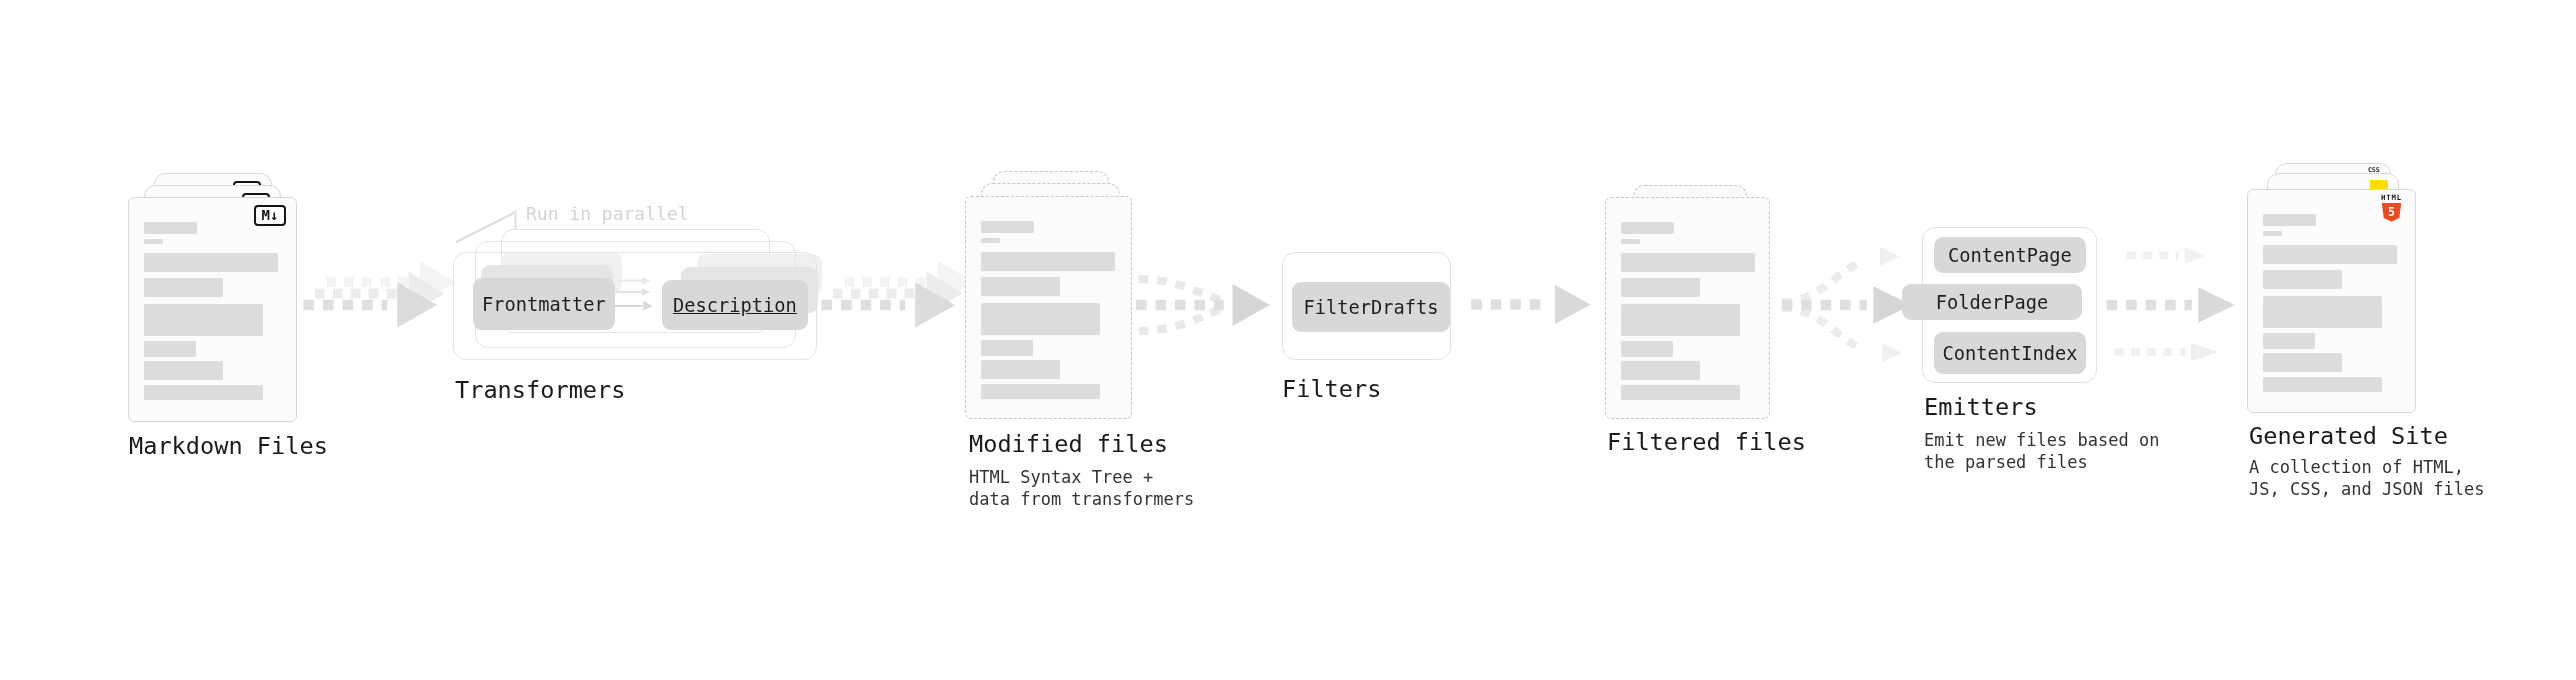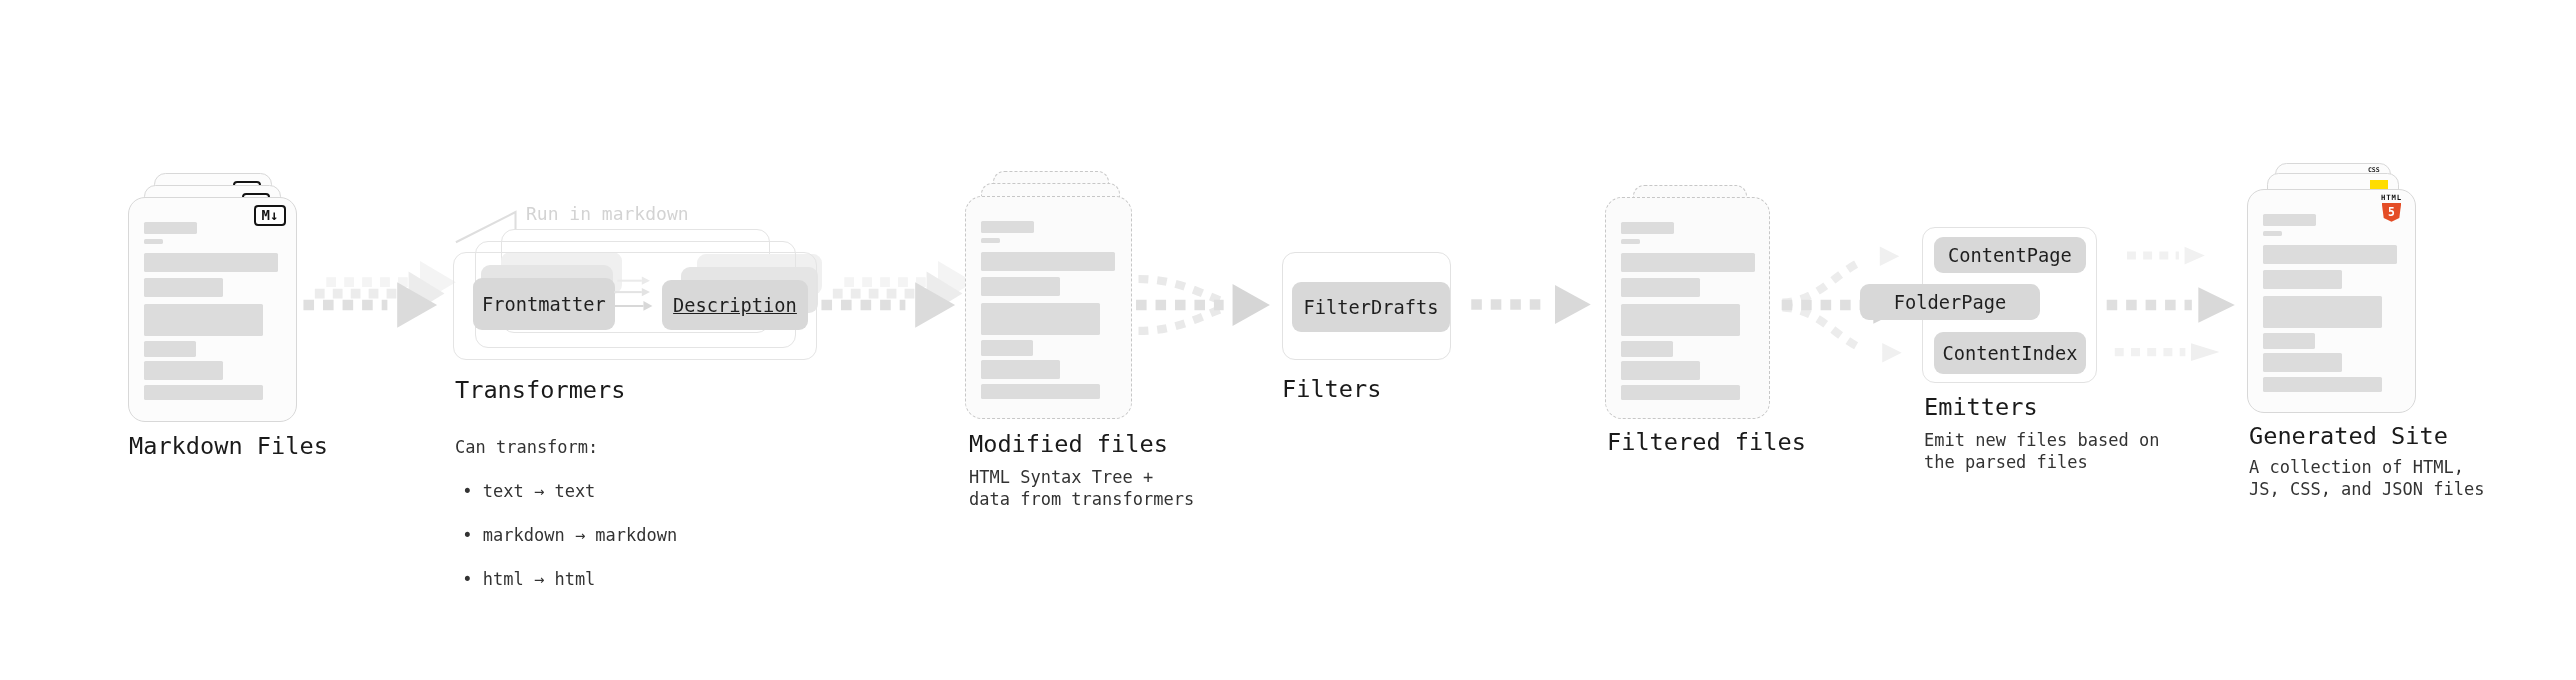--- a/index.html
+++ b/index.html
@@ -1,21 +1,21 @@
 <!DOCTYPE html>
 <html style="font-size:13px"><head>
 <meta charset="utf-8">
 <style>
   html,body{margin:0;padding:0;background:#ffffff;}
   .canvas{
     position:relative;width:2576px;height:681px;background:#ffffff;overflow:hidden;
     font-family:"DejaVu Sans Mono","Liberation Mono",monospace;
   }
   
-  .doc{position:absolute;background:#fcfcfc;border:1.6px solid #d8d8d8;border-radius:17px;}
+  .doc{position:absolute;background:#fcfcfc;border:1.6px solid #d8d8d8;border-radius:6px;}
   .doc.dashed{border:1.6px dashed #c7c7c7;background:#fbfbfb;}
   .doc-back{position:absolute;background:#fcfcfc;border:1.6px solid #d8d8d8;border-radius:11.4px;}
   .doc-back.dashed{border:1.6px dashed #c7c7c7;background:#fbfbfb;}
   .bar{position:absolute;left:14.6px;background:#dcdcdc;border-radius:1.6px;display:block;}
   .bar.b1{top:24.4px;width:53px;height:11.4px;}
   .bar.b2{top:41px;width:19.5px;height:4.9px;}
   .bar.b3{top:55px;width:134px;height:18.7px;}
   .bar.b4{top:80px;width:79px;height:18.7px;}
   .bar.b5{top:106px;width:119px;height:32px;}
   .bar.b6{top:143px;width:52px;height:16.3px;}
@@ -80,47 +80,41 @@
     <polygon points="146,6 190,32 146,58" fill="#f4f4f4"></polygon>
     <line x1="17" y1="46" x2="120" y2="46" stroke="#ececec" stroke-width="12" stroke-dasharray="12 10"></line>
     <polygon points="132,19 176,46 132,73" fill="#ececec"></polygon>
     <line x1="3" y1="60" x2="106" y2="60" stroke="#dfdfdf" stroke-width="13" stroke-dasharray="13 11"></line>
     <polygon points="118,32 167,60 118,88" fill="#dbdbdb"></polygon>
   </svg>
 
   <svg style="left:451px;top:203px;" width="98" height="45" viewBox="0 0 120 55">
     <polyline points="6,48 79,11 79,32" stroke="#dedede" stroke-width="2.5" fill="none"></polyline>
   </svg>
-  <div class="annotation" style="left:526px;top:203px;">Run in markdown</div>
+  <div class="annotation" style="left:526px;top:203px;">Run in parallel</div>
 
   <div class="frame" style="left:501px;top:229px;width:267px;height:102px;z-index:1;"></div>
   <div class="graybox echo2" style="left:501px;top:252px;width:121px;height:42px;z-index:2;"></div>
   <div class="graybox echo2" style="left:697px;top:254px;width:125px;height:41px;z-index:2;"></div>
   <div class="frame" style="left:475px;top:241px;width:319px;height:105px;z-index:3;"></div>
   <div class="graybox echo1" style="left:481px;top:265px;width:132px;height:47px;z-index:4;"></div>
   <div class="graybox echo1" style="left:681px;top:267px;width:137px;height:46px;z-index:4;"></div>
   <div class="frame" style="left:453px;top:252px;width:362px;height:106px;z-index:5;"></div>
   <div class="graybox" style="left:462px;top:278px;width:142px;height:52px;z-index:6;margin-left:11px;">Frontmatter</div>
   <div class="graybox" style="left:662px;top:280px;width:146px;height:50px;z-index:6;text-decoration:underline;">Description</div>
   <svg style="left:606px;top:270px;z-index:6;" width="57" height="45" viewBox="0 0 70 55">
     <line x1="14" y1="13" x2="44" y2="13" stroke="#eaeaea" stroke-width="2.5"></line>
     <polygon points="44,8 54,13 44,18" fill="#eaeaea"></polygon>
     <line x1="10" y1="27" x2="44" y2="27" stroke="#e3e3e3" stroke-width="2.5"></line>
     <polygon points="44,22 54,27 44,32" fill="#e3e3e3"></polygon>
     <line x1="4" y1="44" x2="46" y2="44" stroke="#d8d8d8" stroke-width="2.5"></line>
     <polygon points="46,38 57,44 46,50" fill="#d8d8d8"></polygon>
   </svg>
 
   <div class="stage-title" style="left:455px;top:376px;">Transformers</div>
-  <div class="stage-sub" style="left:455px;top:414px;">
-    <div class="bullet-head">Can transform:</div>
-    <div class="bullet-line">• text → text</div>
-    <div class="bullet-line">• markdown → markdown</div>
-    <div class="bullet-line">• html → html</div>
-  </div>
 
   <svg style="left:819px;top:256px;" width="163" height="98" viewBox="0 0 200 120">
     <line x1="31" y1="32" x2="134" y2="32" stroke="#f4f4f4" stroke-width="12" stroke-dasharray="12 10"></line>
     <polygon points="146,6 190,32 146,58" fill="#f4f4f4"></polygon>
     <line x1="17" y1="46" x2="120" y2="46" stroke="#ececec" stroke-width="12" stroke-dasharray="12 10"></line>
     <polygon points="132,19 176,46 132,73" fill="#ececec"></polygon>
     <line x1="3" y1="60" x2="106" y2="60" stroke="#dfdfdf" stroke-width="13" stroke-dasharray="13 11"></line>
     <polygon points="118,32 167,60 118,88" fill="#dbdbdb"></polygon>
   </svg>
 
@@ -173,21 +167,21 @@
     <path d="M 8,82 C 50,80 70,50 100,34" stroke="#ececec" stroke-width="10" stroke-dasharray="12 11" fill="none"></path>
     <polygon points="128,13 152,25 128,37" fill="#f0f0f0"></polygon>
     <path d="M 8,88 C 50,90 70,120 100,136" stroke="#ececec" stroke-width="10" stroke-dasharray="12 11" fill="none"></path>
     <polygon points="131,132 155,144 131,156" fill="#f0f0f0"></polygon>
     <line x1="7" y1="85" x2="112" y2="85" stroke="#dfdfdf" stroke-width="13" stroke-dasharray="13 11"></line>
     <polygon points="120,62 167,85 120,108" fill="#d6d6d6"></polygon>
   </svg>
 
   <div class="frame solidbg" style="left:1922px;top:227px;width:173px;height:154px;"></div>
   <div class="graybox" style="left:1934px;top:237px;width:152px;height:36px;">ContentPage</div>
-  <div class="graybox" style="left:1860px;top:284px;width:180px;height:36px;">FolderPage</div>
+  <div class="graybox" style="left:1902px;top:284px;width:180px;height:36px;">FolderPage</div>
   <div class="graybox" style="left:1934px;top:332px;width:152px;height:42px;">ContentIndex</div>
   <div class="stage-title" style="left:1924px;top:393px;">Emitters</div>
   <div class="stage-sub" style="left:1924px;top:429px;">Emit new files based on
 the parsed files</div>
 
   <svg style="left:2101px;top:240px;" width="146" height="126" viewBox="0 0 180 155">
     <line x1="32" y1="19" x2="96" y2="19" stroke="#f1f1f1" stroke-width="10" stroke-dasharray="11 9"></line>
     <polygon points="103,8 128,19 103,30" fill="#f1f1f1"></polygon>
     <line x1="7" y1="80" x2="112" y2="80" stroke="#dfdfdf" stroke-width="13" stroke-dasharray="13 11"></line>
     <polygon points="120,58 165,80 120,102" fill="#d9d9d9"></polygon>

